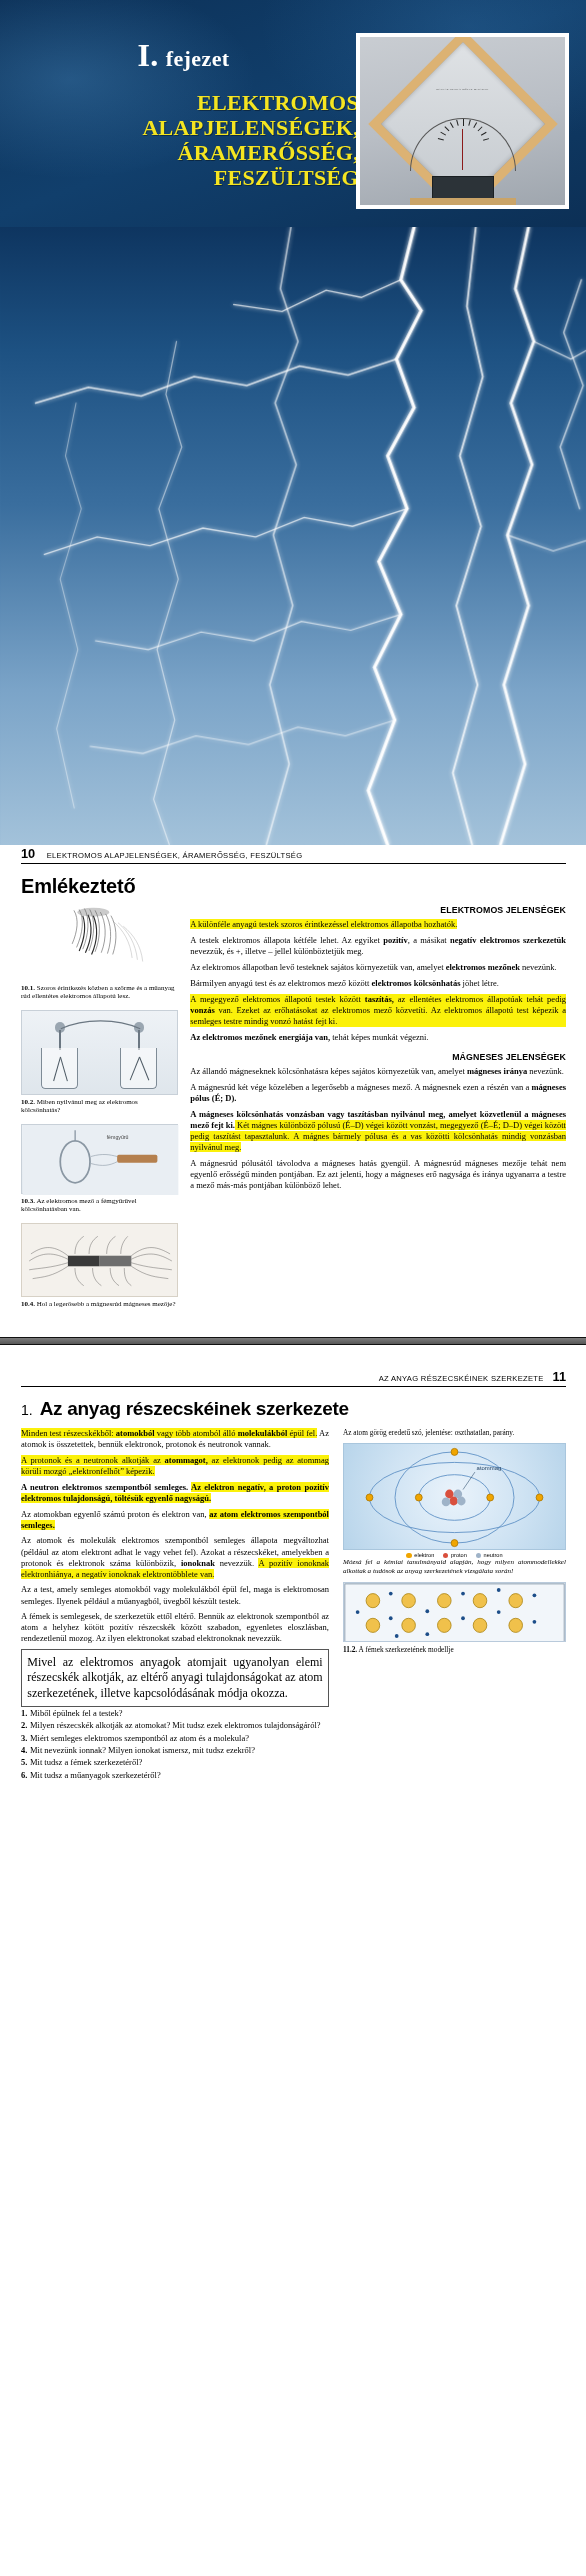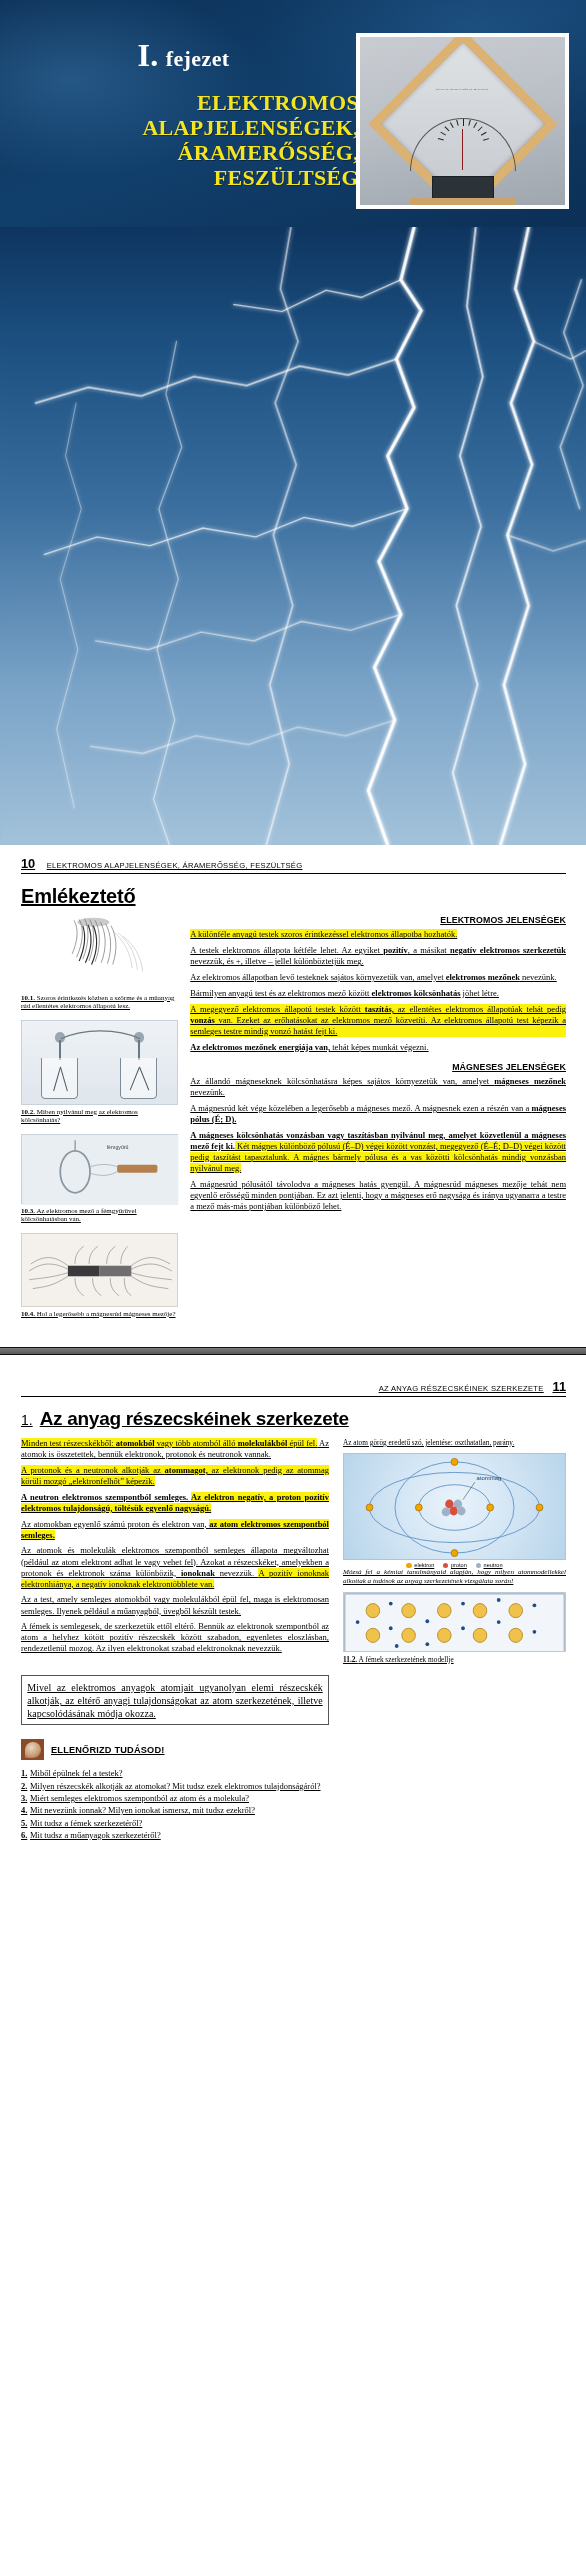--- a/index.html
+++ b/index.html
@@ -3,21 +3,21 @@
 <meta charset="utf-8">
 <style>
   * { box-sizing: border-box; margin: 0; padding: 0; }
   html, body { width: 587px; }
   body {
     font-family: "Liberation Serif", serif;
     background: #ffffff;
     color: #000;
     width: 587px;
   }
-  .page { width: 473px; position: relative; text-decoration: underline; }
+  .page { width: 473px; position: relative; }
 
   
   .cover {
     position: relative;
     width: 587px;
     height: 845px;
     overflow: hidden;
     background: #0d3a63;
   }
   .cover-top {
@@ -101,21 +101,21 @@
     position: absolute; left: 50%; bottom: 0px; width: 106px; height: 6.2px;
     margin-left: -53px; background: #caa468;
   }
   .inst-label {
     position: absolute; left: 50%; top: 30%; transform: translateX(-50%);
     font-size: 2.6px; color: #333; white-space: nowrap; letter-spacing: 0.2px;
   }
 
   
   .sheet { width: 587px; background: #fff; padding: 0 21px; position: relative; }
-  .sheet-10 { padding-top: 13px; padding-bottom: 5.3px; }
+  .sheet-10 { padding-top: 3px; padding-bottom: 5.3px; }
 
   .runhead {
     display: flex; align-items: flex-end; gap: 11.4px;
     border-bottom: 1.4px solid #000; padding-bottom: 1.8px;
     margin-bottom: 11.4px;
   }
   .runhead.right { justify-content: flex-end; gap: 8.8px; }
   .runhead .pg {
     font-family: "Liberation Sans", sans-serif;
     font-weight: bold; font-size: 12.8px; line-height: 1;
@@ -194,22 +194,22 @@
   }
   .note-it { font-style: italic; font-size: 7.1px; line-height: 1.3; }
 
   .atom-box { width: 100%; height: 107px; background: radial-gradient(circle at 50% 48%, #eaf3fb 0%, #cfe3f3 55%, #b7d4ea 100%); border: 0.9px solid #a9c6dd; position: relative; overflow: hidden; margin-bottom: 2.6px;}
   .legend { display: flex; gap: 8.8px; justify-content: center; font-family: "Liberation Sans", sans-serif; font-size: 5.6px; margin-top: 1.8px;}
   .legend span.k { display: inline-block; width: 5.3px; height: 5.3px; border-radius: 50%; margin-right: 2.6px; vertical-align: -0.9px; }
 
   .metal-box { width: 100%; height: 60px; background: #f2f6fa; border: 0.9px solid #b9cadb; position: relative; overflow: hidden; margin: 3.5px 0 2.6px 0; }
 
   .quote-box {
-    border: 0.9px solid #555; padding: 4.4px 5.3px; margin-top: 21px;
-    font-family: "Liberation Serif", serif; font-size: 10px; line-height: 1.3; text-align: justify;
+    border: 0.9px solid #555; padding: 4.4px 5.3px; margin-top: 5px;
+    font-family: "Liberation Serif", serif; font-size: 12px; line-height: 1.3; text-align: justify;
   }
 
   .check-head { display: flex; align-items: center; gap: 7px; margin: 14px 0 7px 0; }
   .check-ico { width: 23px; height: 21px; background: #8a4b2a; position: relative; flex: none; }
   .check-ico:after {
     content: ""; position: absolute; left: 3.5px; top: 2.6px; width: 16px; height: 16px;
     background: radial-gradient(circle at 40% 35%, #e9d7c4 0%, #c89a72 60%, #8a4b2a 100%);
     border-radius: 50% 50% 50% 10%;
   }
   .check-title { font-family: "Liberation Sans", sans-serif; font-size: 9.2px; font-weight: bold; letter-spacing: 0.2px; }
@@ -448,21 +448,21 @@
           <span>A megegyező elektromos állapotú testek között </span><b>taszítás,</b><span> az ellentétes elektromos állapotúak tehát pedig </span><b>vonzás</b><span> van. Ezeket az erőhatásokat az elektromos mező közvetíti. Az elektromos állapotú test képezik a semleges testre mindig vonzó hatást fejt ki.</span>
         </p>
 
         <p class="body-t">
           <b>Az elektromos mezőnek energiája van,</b><span> tehát képes munkát végezni.</span>
         </p>
 
         <div class="sec-h sp">MÁGNESES JELENSÉGEK</div>
 
         <p class="body-t">
-          <span>Az állandó mágneseknek kölcsönhatásra képes sajátos környezetük van, amelyet </span><b>mágneses mezőnek</b><span> nevezünk.</span>
+          <span>Az állandó mágneseknek kölcsönhatásra képes sajátos környezetük van, amelyet </span><b>mágneses iránya</b><span> nevezünk.</span>
         </p>
 
         <p class="body-t">
           <span>A mágnesrúd két vége közelében a legerősebb a mágneses mező. A mágnesnek ezen a részén van a </span><b>mágneses pólus (É; D).</b>
         </p>
 
         <p class="body-t">
           <b>A mágneses kölcsönhatás vonzásban vagy taszításban nyilvánul meg, amelyet közvetlenül a mágneses mező fejt ki.</b><span class="hl-in"> Két mágnes különböző pólusú (É–D) végei között vonzást, megegyező (É–É; D–D) végei között pedig taszítást tapasztalunk. A mágnes bármely pólusa és a vas közötti kölcsönhatás mindig vonzásban nyilvánul meg.</span>
         </p>
 
@@ -582,24 +582,20 @@
           </svg>
         </div>
 
         <p class="note">
           <b>11.2.</b>
           <span>A fémek szerkezetének modellje</span>
         </p>
       </div>
     </div>
 
-    <div class="check-head">
-      <div class="check-ico"></div>
-      <div class="check-title">ELLENŐRIZD TUDÁSOD!</div>
-    </div>
 
     <ul class="qlist">
       <li><span class="qn">1.</span><span>Miből épülnek fel a testek?</span></li>
       <li><span class="qn">2.</span><span>Milyen részecskék alkotják az atomokat? Mit tudsz ezek elektromos tulajdonságáról?</span></li>
       <li><span class="qn">3.</span><span>Miért semleges elektromos szempontból az atom és a molekula?</span></li>
       <li><span class="qn">4.</span><span>Mit nevezünk ionnak? Milyen ionokat ismersz, mit tudsz ezekről?</span></li>
       <li><span class="qn">5.</span><span>Mit tudsz a fémek szerkezetéről?</span></li>
       <li><span class="qn">6.</span><span>Mit tudsz a műanyagok szerkezetéről?</span></li>
     </ul>
   </div>

